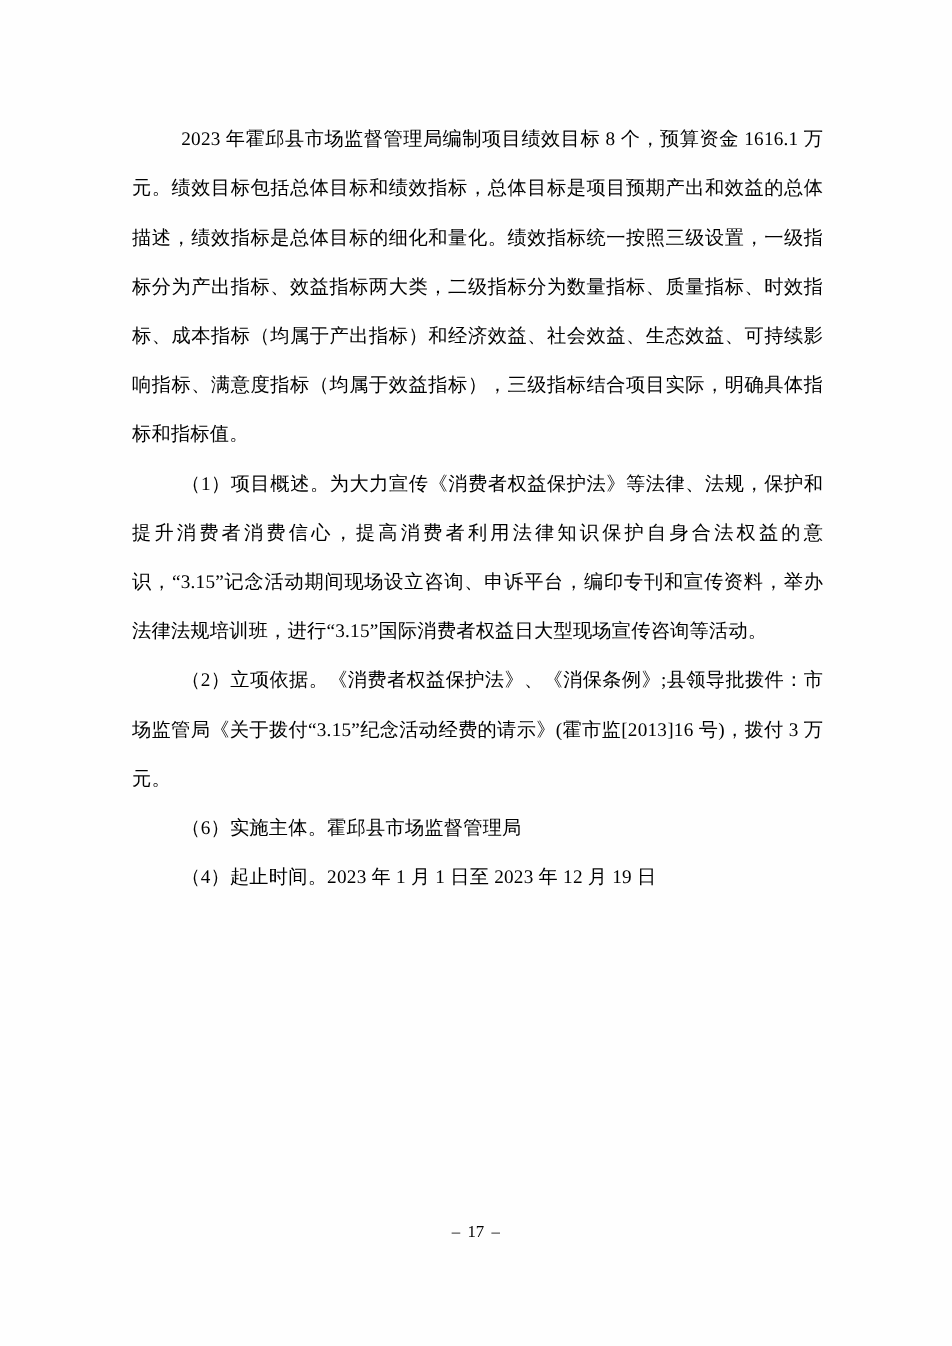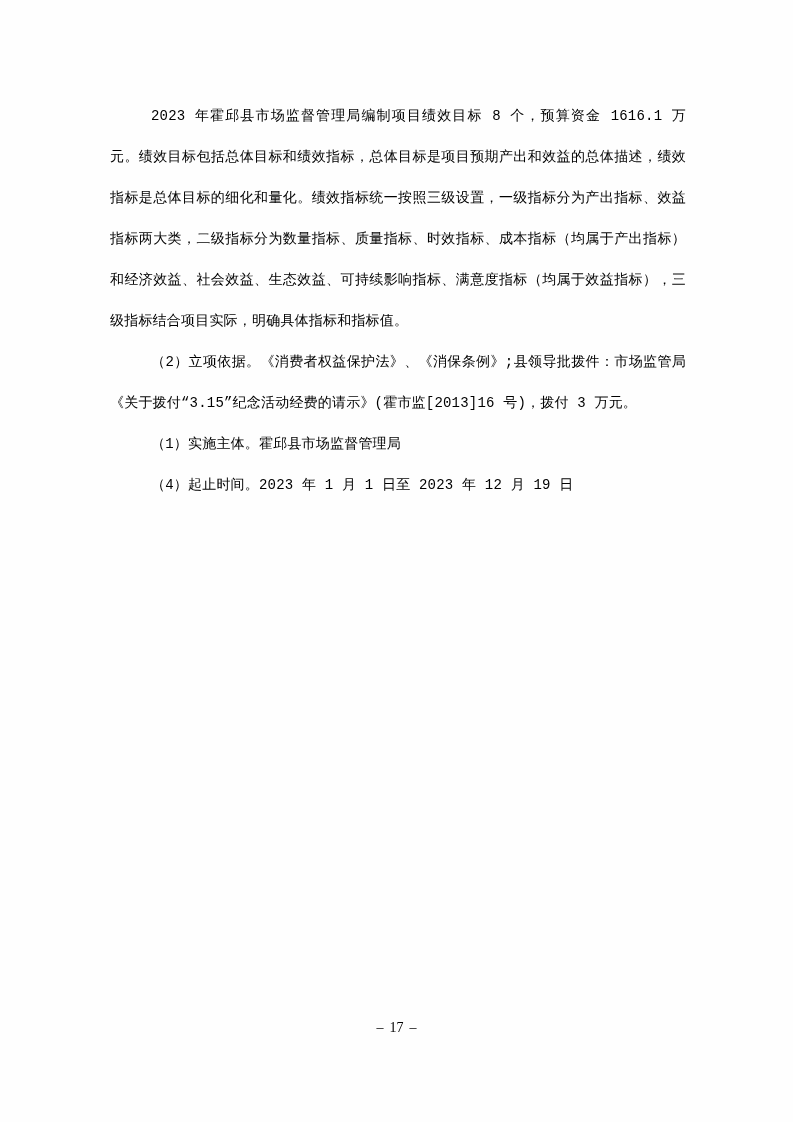--- a/index.html
+++ b/index.html
@@ -23,27 +23,27 @@
     height: 1122px;
     background: #fefefe;
   }
   .content {
     position: absolute;
     left: 110px;
     top: 96px;
     width: 576px;
   }
   .para {
-    font-size: 14px;
+    font-size: 16px;
     line-height: 41px;
     text-align: justify;
     text-justify: inter-ideograph;
     margin: 0 0 0 0;
     letter-spacing: 0.2px;
-    font-family: Liberation Mono, monospace;
+    font-family: Liberation Serif, serif;
   }
   .indent {
     text-indent: 41px;
   }
   .page-number {
     position: absolute;
     left: 0;
     top: 1020px;
     width: 793px;
     text-align: center;
@@ -54,21 +54,22 @@
   .page-number .dash {
     padding: 0 6px;
   }
 </style>
 </head>
 <body>
 
 <div class="page">
   <div class="content">
     <p class="para indent">2023 年霍邱县市场监督管理局编制项目绩效目标 8 个，预算资金 1616.1 万元。绩效目标包括总体目标和绩效指标，总体目标是项目预期产出和效益的总体描述，绩效指标是总体目标的细化和量化。绩效指标统一按照三级设置，一级指标分为产出指标、效益指标两大类，二级指标分为数量指标、质量指标、时效指标、成本指标（均属于产出指标）和经济效益、社会效益、生态效益、可持续影响指标、满意度指标（均属于效益指标），三级指标结合项目实际，明确具体指标和指标值。</p>
+    <p class="para indent">（1）项目概述。为大力宣传《消费者权益保护法》等法律、法规，保护和提升消费者消费信心，提高消费者利用法律知识保护自身合法权益的意识，“3.15”记念活动期间现场设立咨询、申诉平台，编印专刊和宣传资料，举办法律法规培训班，进行“3.15”国际消费者权益日大型现场宣传咨询等活动。</p>
     <p class="para indent">（2）立项依据。《消费者权益保护法》、《消保条例》;县领导批拨件：市场监管局《关于拨付“3.15”纪念活动经费的请示》(霍市监[2013]16 号)，拨付 3 万元。</p>
-    <p class="para indent">（1）实施主体。霍邱县市场监督管理局</p>
+    <p class="para indent">（6）实施主体。霍邱县市场监督管理局</p>
     <p class="para indent">（4）起止时间。2023 年 1 月 1 日至 2023 年 12 月 19 日</p>
   </div>
 
   <div class="page-number">
     <span class="dash">–</span><span>17</span><span class="dash">–</span>
   </div>
 </div>
 
 </body></html>

